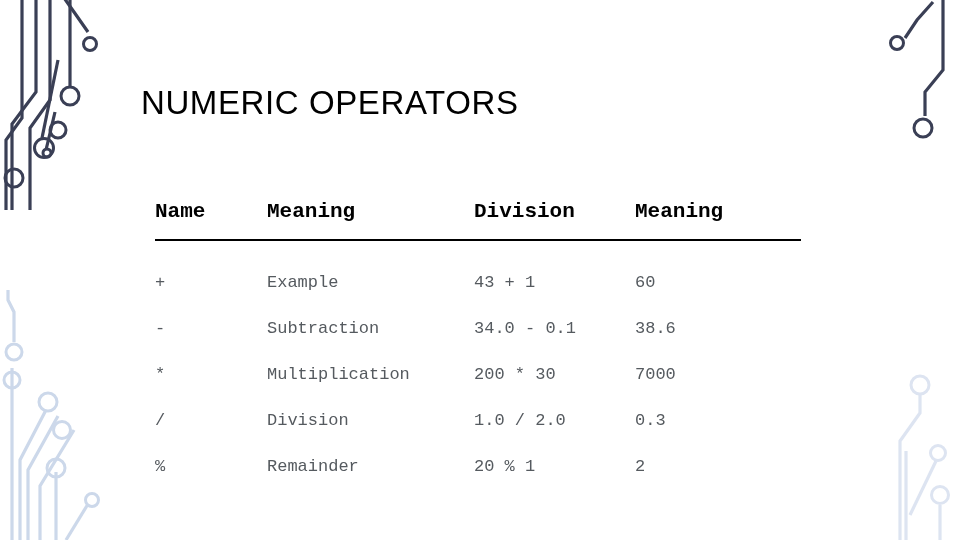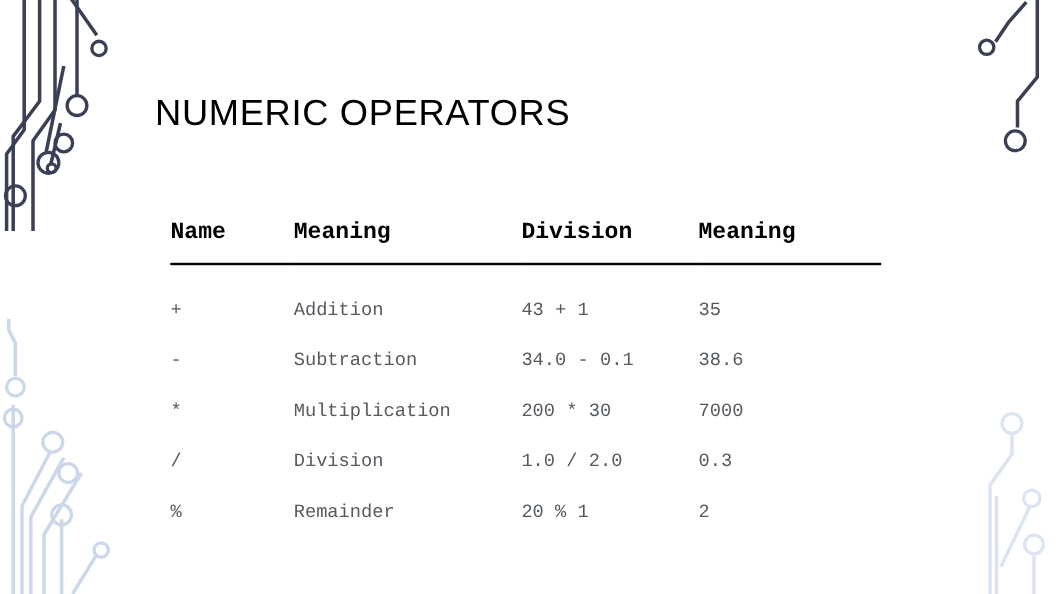--- a/index.html
+++ b/index.html
@@ -163,23 +163,23 @@
         <tr>
           <th class="c-name">Name</th>
           <th class="c-meaning">Meaning</th>
           <th class="c-example">Division</th>
           <th class="c-result">Meaning</th>
         </tr>
       </thead>
       <tbody>
         <tr>
           <td class="c-name">+</td>
-          <td class="c-meaning">Addition</td>
+          <td class="c-meaning">Example</td>
           <td class="c-example">43 + 1</td>
-          <td class="c-result">35</td>
+          <td class="c-result">60</td>
         </tr>
         <tr>
           <td class="c-name">-</td>
           <td class="c-meaning">Subtraction</td>
           <td class="c-example">34.0 - 0.1</td>
           <td class="c-result">38.6</td>
         </tr>
         <tr>
           <td class="c-name">*</td>
           <td class="c-meaning">Multiplication</td>

